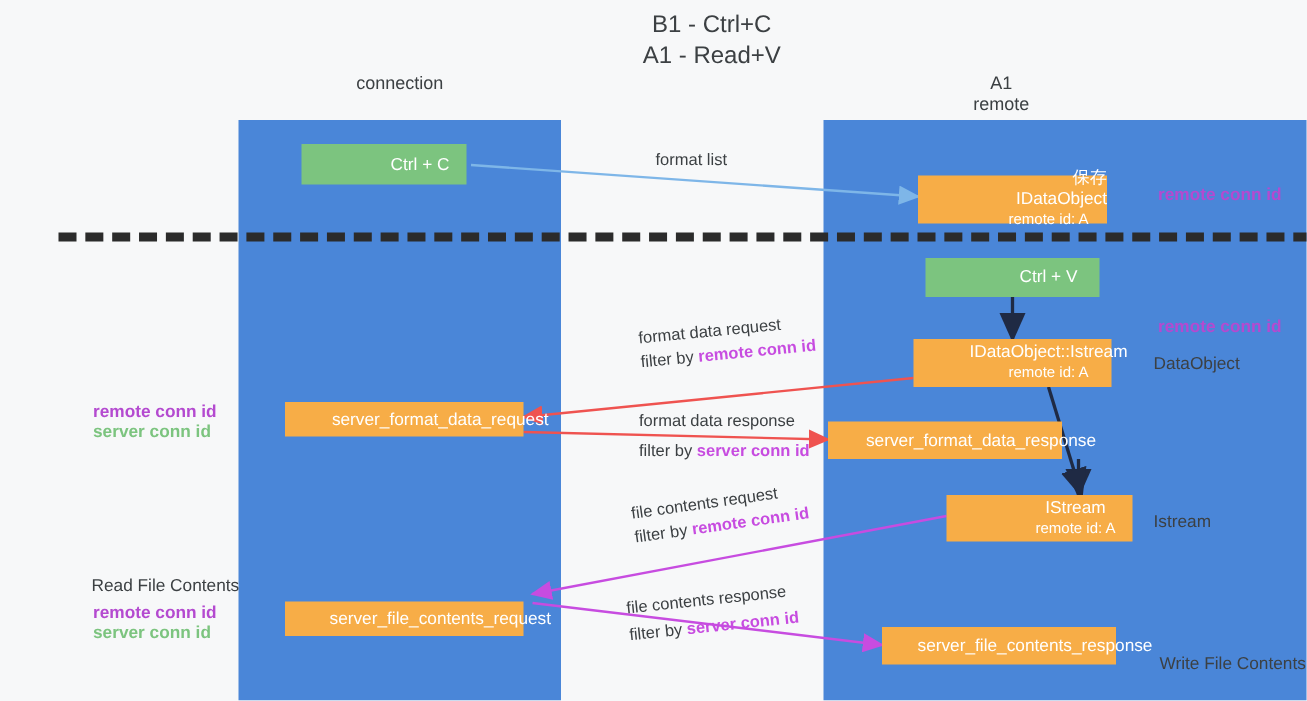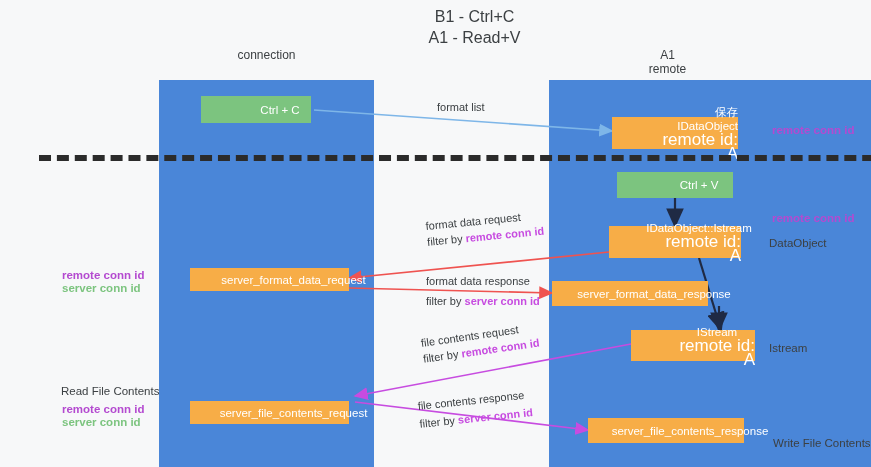--- a/index.html
+++ b/index.html
@@ -23,21 +23,21 @@
   
   #title{position:absolute;left:0;top:6px;width:871px;text-align:center;
          font-size:16px;line-height:21px;color:#3c4043;}
 
   
   .box{position:absolute;box-sizing:border-box;display:flex;flex-direction:column;
        align-items:center;justify-content:center;text-align:right;
        font-size:11.5px;line-height:14px;color:#ffffff;padding-left:48px;}
   .box.green{background:#7cc47f;}
   .box.orange{background:#f7ad47;}
-  .box .l2{font-size:17px;}
+  .box .l2{font-size:10px;}
 
   
   .ann{position:absolute;font-size:11.5px;line-height:14px;}
   .ann.plain{color:#3c4043;}
   .ann.purple{color:#b44ad0;font-weight:bold;}
   .ann.green-t{color:#7cc47f;font-weight:bold;}
 
   
   .elabel{position:absolute;font-size:11px;line-height:14px;color:#3c4043;white-space:nowrap;}
   .elabel .hl-purple{color:#c74ce0;font-weight:bold;}

